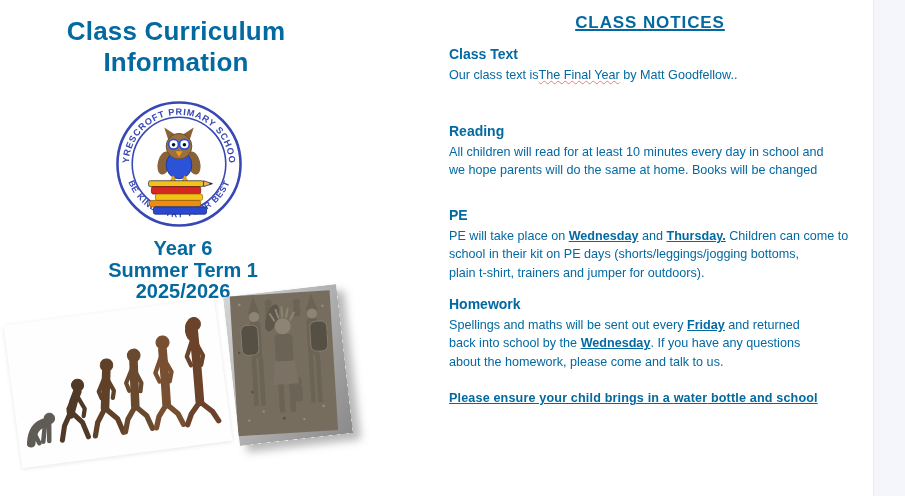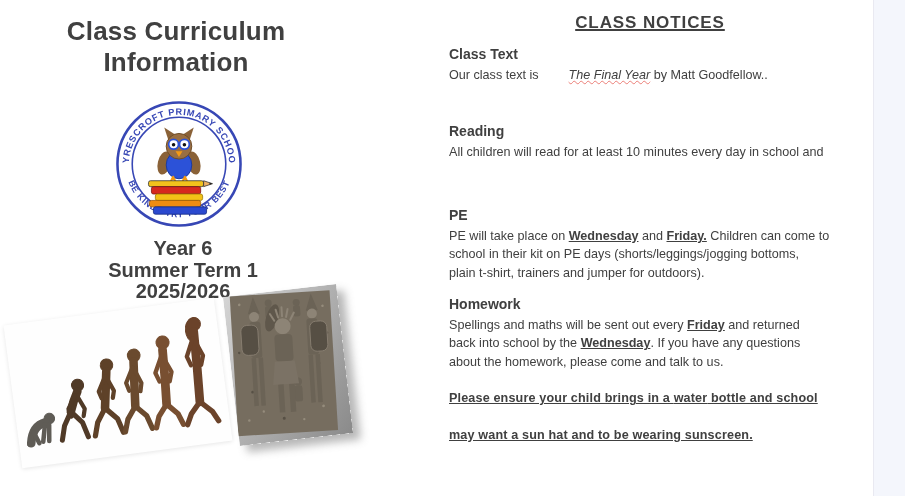--- a/index.html
+++ b/index.html
@@ -1,18 +1,18 @@
 <!DOCTYPE html>
 <html><head>
 <meta charset="utf-8">
 <style>
   html,body{margin:0;padding:0;background:#fff;}
   .canvas{
     position:relative; width:905px; height:496px; overflow:hidden;
-    background:#ffffff; color:#404040;
+    background:#ffffff; color:#0369a1;
     font-family:"Liberation Sans", sans-serif;
   }
   
   .left-title{
     position:absolute; left:0; top:16px; width:352px;
     text-align:center; font-weight:bold; font-size:26px; line-height:31px;
     letter-spacing:0.2px;
   }
   .logo{position:absolute; left:115px; top:100px; width:128px; height:128px;}
   .logo svg{display:block;}
@@ -40,21 +40,21 @@
   }
   .section{margin-bottom:25px;}
   .section:nth-child(1){margin-bottom:36px;}
   .section:nth-child(2){margin-bottom:25px;}
   .section:nth-child(3){margin-bottom:11px;}
   .section:nth-child(4){margin-bottom:18px;}
   .sec-heading{font-size:14px; font-weight:bold; line-height:21px; margin-bottom:1px;}
   .sec-body{font-size:12.6px; line-height:18.6px; white-space:nowrap;}
   .section.note .sec-body{font-weight:bold; letter-spacing:0.15px; line-height:18.2px;}
   .b{font-weight:bold;text-decoration:underline;}
-  .i{font-style:italic;margin-left:30px;}
+  .i{}
   .u{text-decoration:underline;}
   .sq{text-decoration-line:underline; text-decoration-style:wavy;
       text-decoration-color:rgba(230,90,80,0.75); text-decoration-thickness:1px;}
   
   .edge-strip{
     position:absolute; left:873px; top:0; width:32px; height:496px;
     background:#f4f6fc; border-left:1px solid #e9e9f1;
   }
 </style>
 </head>
@@ -242,31 +242,31 @@
 
   <div class="right-col">
     <div class="notices-title">CLASS NOTICES</div>
     <div>
         <div class="section">
           <div class="sec-heading">Class Text</div>
           <div class="sec-body"><span>Our class text is</span><span class="i sq">The Final Year</span><span> by Matt Goodfellow..</span></div>
         </div>
         <div class="section">
           <div class="sec-heading">Reading</div>
-          <div class="sec-body"><span>All children will read for at least 10 minutes every day in school and</span><br><br></div>
+          <div class="sec-body"><span>All children will read for at least 10 minutes every day in school and</span><br><span>we hope parents will do the same at home. Books will be changed</span><br></div>
         </div>
         <div class="section">
           <div class="sec-heading">PE</div>
-          <div class="sec-body"><span>PE will take place on </span><span class="b">Wednesday</span><span> and </span><span class="b">Friday.</span><span>  Children can come to</span><br><span>school in their kit on PE days  (shorts/leggings/jogging bottoms,</span><br><span>plain t-shirt, trainers and jumper for outdoors).</span></div>
+          <div class="sec-body"><span>PE will take place on </span><span class="b">Wednesday</span><span> and </span><span class="b">Thursday.</span><span>  Children can come to</span><br><span>school in their kit on PE days  (shorts/leggings/jogging bottoms,</span><br><span>plain t-shirt, trainers and jumper for outdoors).</span></div>
         </div>
         <div class="section">
           <div class="sec-heading">Homework</div>
           <div class="sec-body"><span>Spellings and maths will be sent out every </span><span class="b">Friday</span><span> and returned</span><br><span>back into school by the </span><span class="b">Wednesday</span><span>.  If you have any questions</span><br><span>about the homework, please come and talk to us.</span></div>
         </div>
         <div class="section note">
-          <div class="sec-body"><span class="b">Please ensure your child brings in a </span><span class="b u">water</span><span class="b"> bottle and school</span><br><br><span class="b">may want a sun hat and to be wearing sunscreen.</span></div>
+          <div class="sec-body"><span class="b">Please ensure your child brings in a </span><span class="b u">water</span><span class="b"> bottle and school</span><br><br></div>
         </div>
       </div>
   </div>
 
   <div class="edge-strip"></div>
 
 </div>
 
 </body></html>

